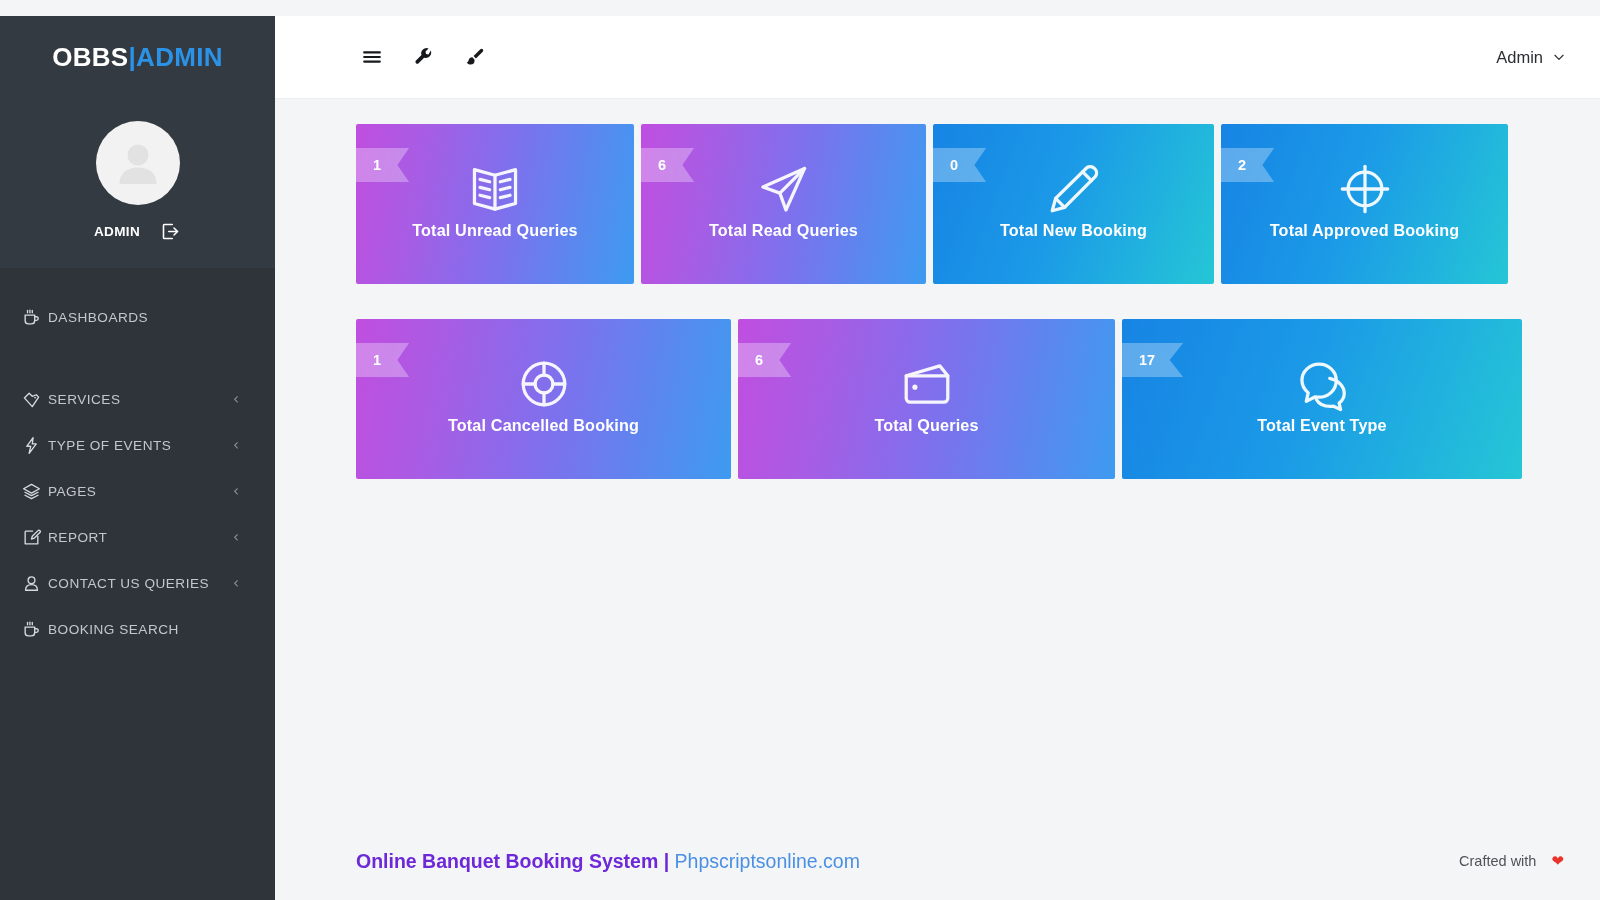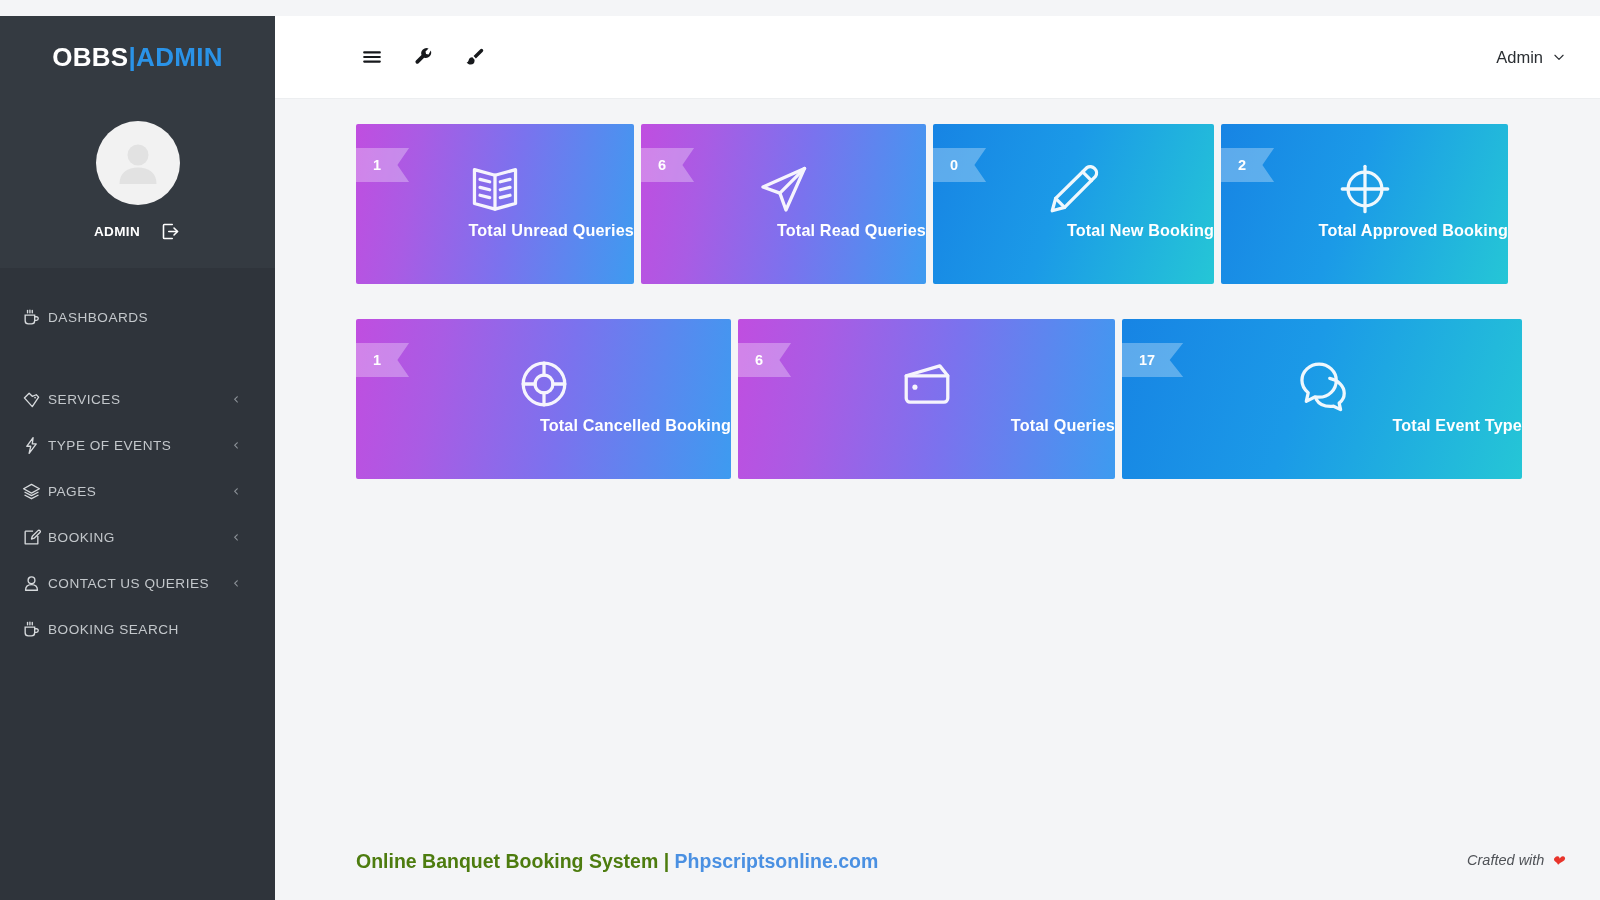--- a/index.html
+++ b/index.html
@@ -96,34 +96,34 @@
   .ribbon {
     position: absolute; top: 24px; left: 0;
     height: 34px; padding-left: 17px; padding-right: 28px;
     display: flex; align-items: center;
     background: rgba(255,255,255,0.30);
     clip-path: polygon(0 0, 100% 0, 78% 50%, 100% 100%, 0 100%);
     color: #ffffff; font-size: 14.5px; font-weight: bold;
   }
   .card-icon { margin-top: 36px; color: #ffffff; opacity: .93; }
   .card-label {
-    position: absolute; bottom: 44px; left: 0; right: 0; text-align: right;
+    position: absolute; bottom: 44px; left: 0; right: 0; text-align: center;
     color: #ffffff; font-size: 16.2px; font-weight: bold; letter-spacing: .15px;
   }
 
   
   .footer {
     position: absolute; left: 0; right: 0; bottom: 0;
     height: 110px; padding: 0 36px 0 81px;
     display: flex; align-items: center;
   }
   .footer-left { font-size: 19.5px; font-weight: bold; }
-  .footer-left .red { color: #4d7c0f; }
-  .footer-left .blue { color: #4a90e2; font-weight: bold; }
-  .footer-right { margin-left: auto; font-size: 14.5px; color: #4f5257; display:flex; gap:7px;font-style:italic;}
+  .footer-left .red { color: #6d28d9; }
+  .footer-left .blue { color: #4a90e2; font-weight: normal; }
+  .footer-right { margin-left: auto; font-size: 14.5px; color: #4f5257; display:flex; align-items:center; gap:15px;}
   .heart { color: #e8342b; font-size: 15px; }
 </style>
 </head>
 <body>
 
 <div id="app">
 
   <aside class="sidebar">
 
     <div class="brand">
@@ -199,21 +199,21 @@
         <span class="nav-caret">‹</span>
       </div>
 
       <div class="nav-item">
         <span class="nav-ico">
           <svg width="19" height="19" viewBox="0 0 24 24" fill="none" stroke="currentColor" stroke-width="1.7" stroke-linejoin="round">
             <path d="M4 4 h10 M4 4 v16 h16 V10"></path>
             <path d="M20.2 3.3 L13 10.5 l-1 3.4 l3.4 -1 l7.2 -7.2 a1.45 1.45 0 0 0 -2.4 -2.4 Z"></path>
           </svg>
         </span>
-        <span class="nav-label">BOOKING</span>
+        <span class="nav-label">REPORT</span>
         <span class="nav-caret">‹</span>
       </div>
 
       <div class="nav-item">
         <span class="nav-ico">
           <svg width="19" height="19" viewBox="0 0 24 24" fill="none" stroke="currentColor" stroke-width="1.7" stroke-linejoin="round">
             <circle cx="12" cy="8" r="4.3"></circle>
             <path d="M4.5 20.5 C4.5 15.5 8 13.5 12 13.5 C16 13.5 19.5 15.5 19.5 20.5 Z"></path>
           </svg>
         </span>

